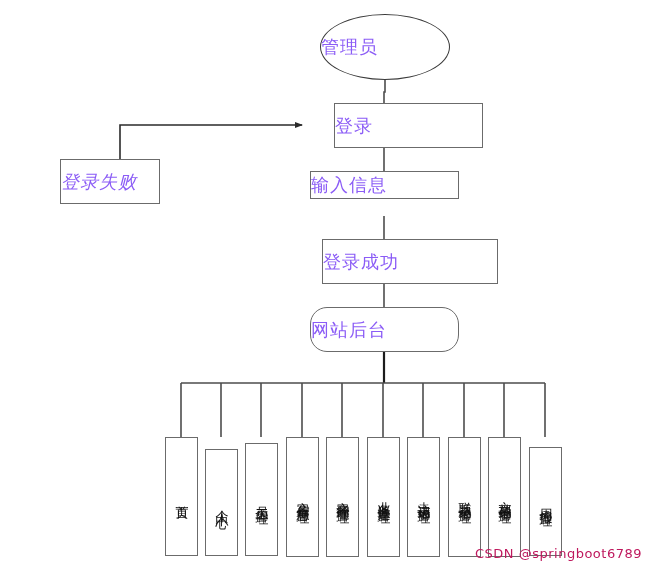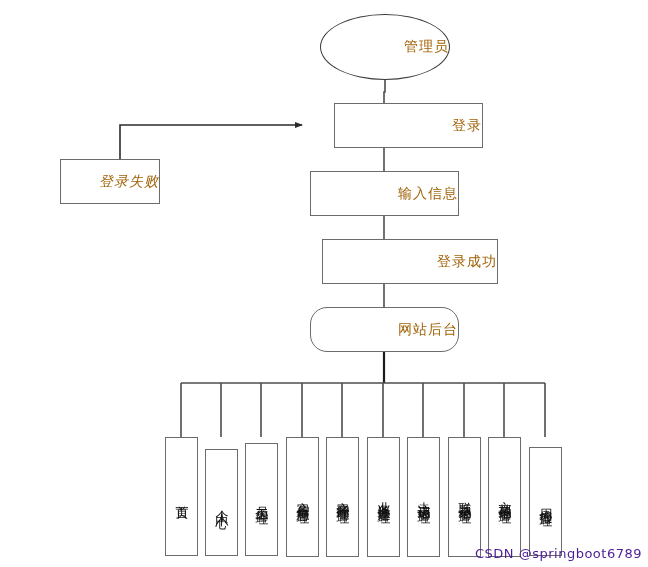--- a/index.html
+++ b/index.html
@@ -20,23 +20,23 @@
     width: 648px;
     height: 567px;
   }
   .node {
     position: absolute;
     box-sizing: border-box;
     background: #ffffff;
     border: 1px solid #6b6b6b;
     display: flex;
     align-items: center;
-    justify-content: flex-end;
-    color: #a16207;
-    font-size: 14px;
+    justify-content: flex-start;
+    color: #8b5cf6;
+    font-size: 18px;
     letter-spacing: 1px;
     z-index: 2;
   }
   .node.ellipse {
     border-radius: 50%;
     border: 1px solid #3a3a3a;
   }
   .vbox {
     position: absolute;
     box-sizing: border-box;
@@ -55,21 +55,21 @@
     line-height: 1.08;
     letter-spacing: 2px;
     color: #101010;
     white-space: nowrap;
   }
   .watermark {
     position: absolute;
     right: 6px;
     bottom: 6px;
     font-size: 13px;
-    color: #4c1d95;
+    color: #be185d;
     letter-spacing: 0.5px;
     z-index: 5;
     white-space: nowrap;
     font-family: "DejaVu Sans", "Liberation Sans", sans-serif;
   }
 </style>
 </head>
 <body>
 
 <svg id="canvas" viewBox="0 0 648 567" xmlns="http://www.w3.org/2000/svg">
@@ -126,21 +126,21 @@
 </div>
 
 <div class="node" style="left:310px; top:103px; width:149px; height:45px;margin-left:24px;">
   <span>登录</span>
 </div>
 
 <div class="node" style="left:60px; top:159px; width:100px; height:45px;font-style:italic;">
   <span>登录失败</span>
 </div>
 
-<div class="node" style="left:310px; top:171px; width:149px; height:45px;font-family:Liberation Mono, monospace;">
+<div class="node" style="left:310px; top:171px; width:149px; height:28px;font-family:Liberation Mono, monospace;">
   <span>输入信息</span>
 </div>
 
 <div class="node" style="left:310px; top:239px; width:176px; height:45px;margin-left:12px;">
   <span>登录成功</span>
 </div>
 
 <div class="node" style="left:310px; top:307px; width:149px; height:45px;border-radius:17px;">
   <span>网站后台</span>
 </div>

